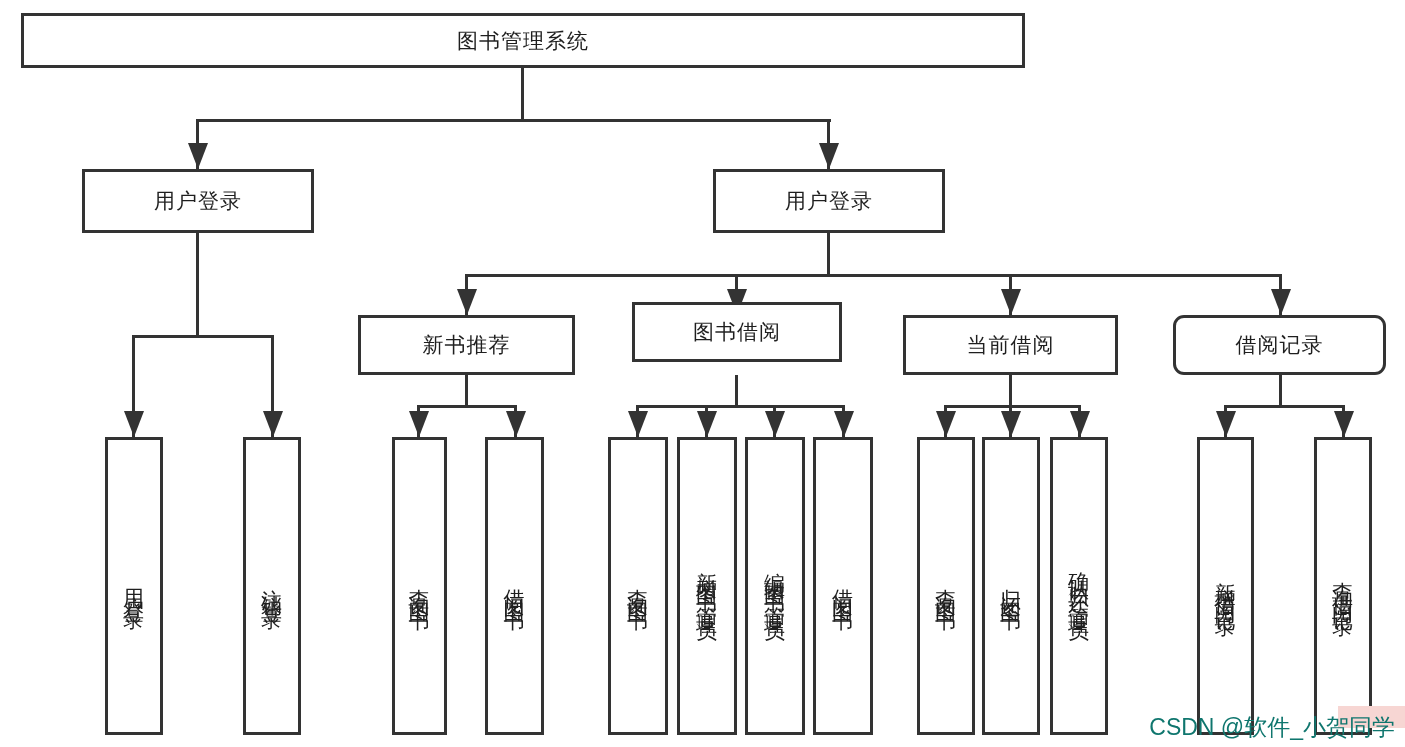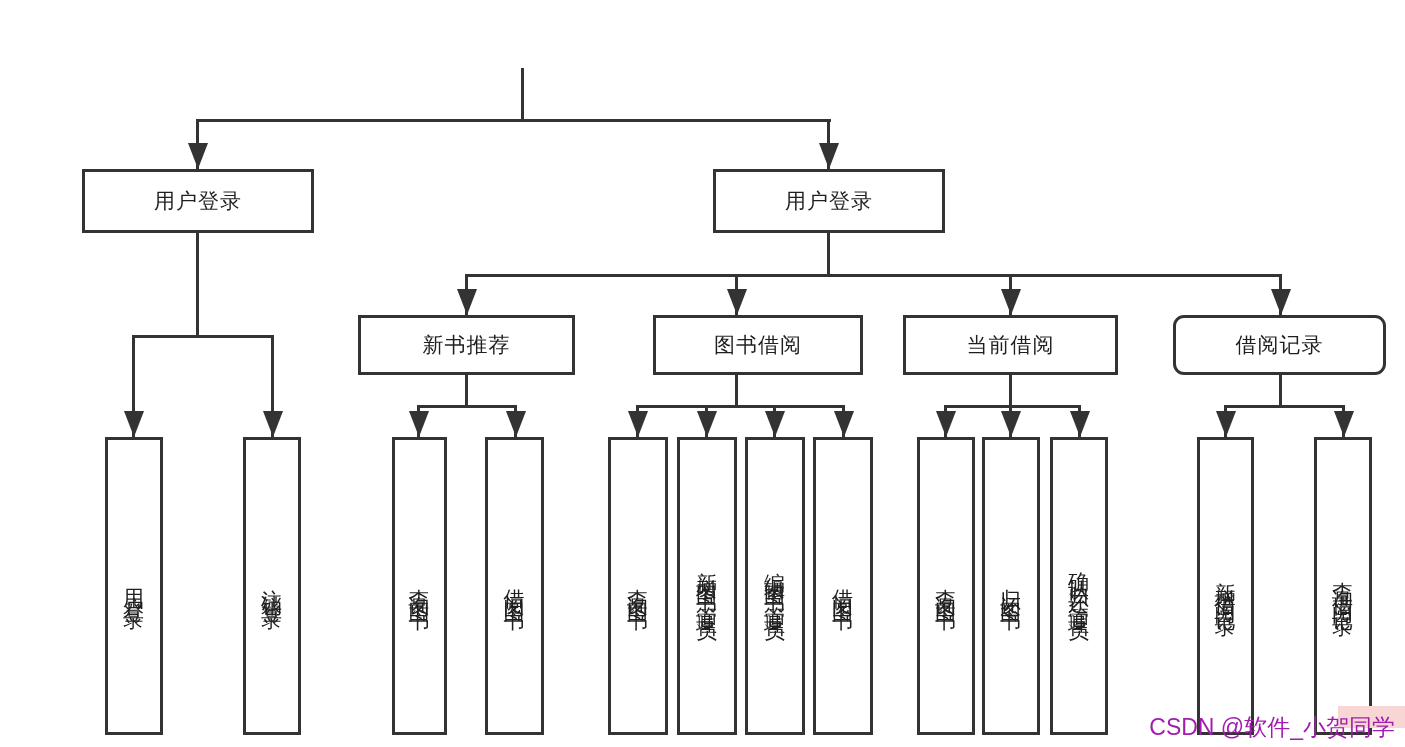--- a/index.html
+++ b/index.html
@@ -52,30 +52,33 @@
     width: 67px;
     height: 22px;
     background: #f7d6d3;
     z-index: 4;
   }
   .watermark {
     position: absolute;
     right: 10px;
     top: 712px;
     font-size: 23px;
-    color: #a21caf;
+    color: #0f766e;
     white-space: nowrap;
     z-index: 5;
   }
 </style>
 </head>
 <body>
 
 <div class="canvas">
 
+  <div class="box" style="left:21px; top:13px; width:1004px; height:55px;">
+    <span>图书管理系统</span>
+  </div>
 
   <div class="line" style="left:521px; top:68px; width:3px; height:51px;"></div>
   <div class="line" style="left:197px; top:119px; width:634px; height:3px;"></div>
   <div class="line" style="left:196px; top:119px; width:3px; height:50px;"></div>
   <div class="arrow" style="left:188px; top:143px;"></div>
   <div class="line" style="left:827px; top:119px; width:3px; height:50px;"></div>
   <div class="arrow" style="left:819px; top:143px;"></div>
 
   <div class="box" style="left:82px; top:169px; width:232px; height:64px;">
     <span>用户登录</span>
@@ -98,21 +101,21 @@
   <div class="line" style="left:735px; top:274px; width:3px; height:41px;"></div>
   <div class="arrow" style="left:727px; top:289px;"></div>
   <div class="line" style="left:1009px; top:274px; width:3px; height:41px;"></div>
   <div class="arrow" style="left:1001px; top:289px;"></div>
   <div class="line" style="left:1279px; top:274px; width:3px; height:41px;"></div>
   <div class="arrow" style="left:1271px; top:289px;"></div>
 
   <div class="box" style="left:358px; top:315px; width:217px; height:60px;">
     <span>新书推荐</span>
   </div>
-  <div class="box" style="left:632px; top:315px; width:210px; height:60px;margin-left:21px;">
+  <div class="box" style="left:632px; top:302px; width:210px; height:60px;">
     <span>图书借阅</span>
   </div>
   <div class="box" style="left:903px; top:315px; width:215px; height:60px;">
     <span>当前借阅</span>
   </div>
   <div class="box" style="left:1173px; top:315px; width:213px; height:60px;border-radius:11px;">
     <span>借阅记录</span>
   </div>
 
   <div class="line" style="left:465px; top:375px; width:3px; height:30px;"></div>

